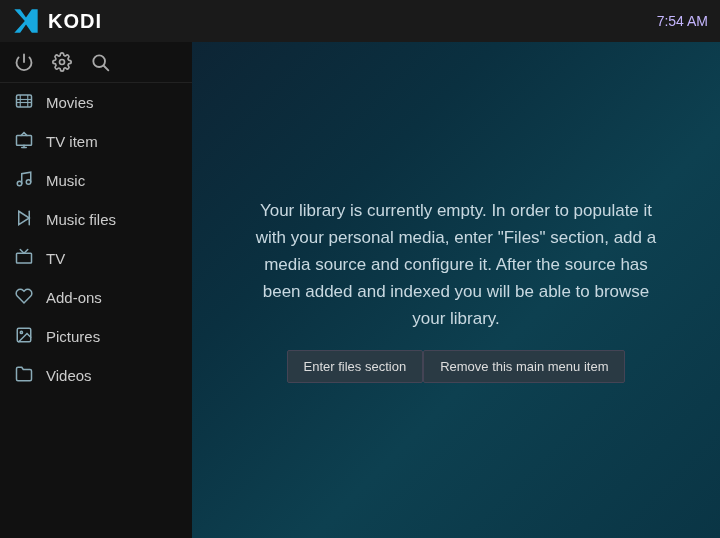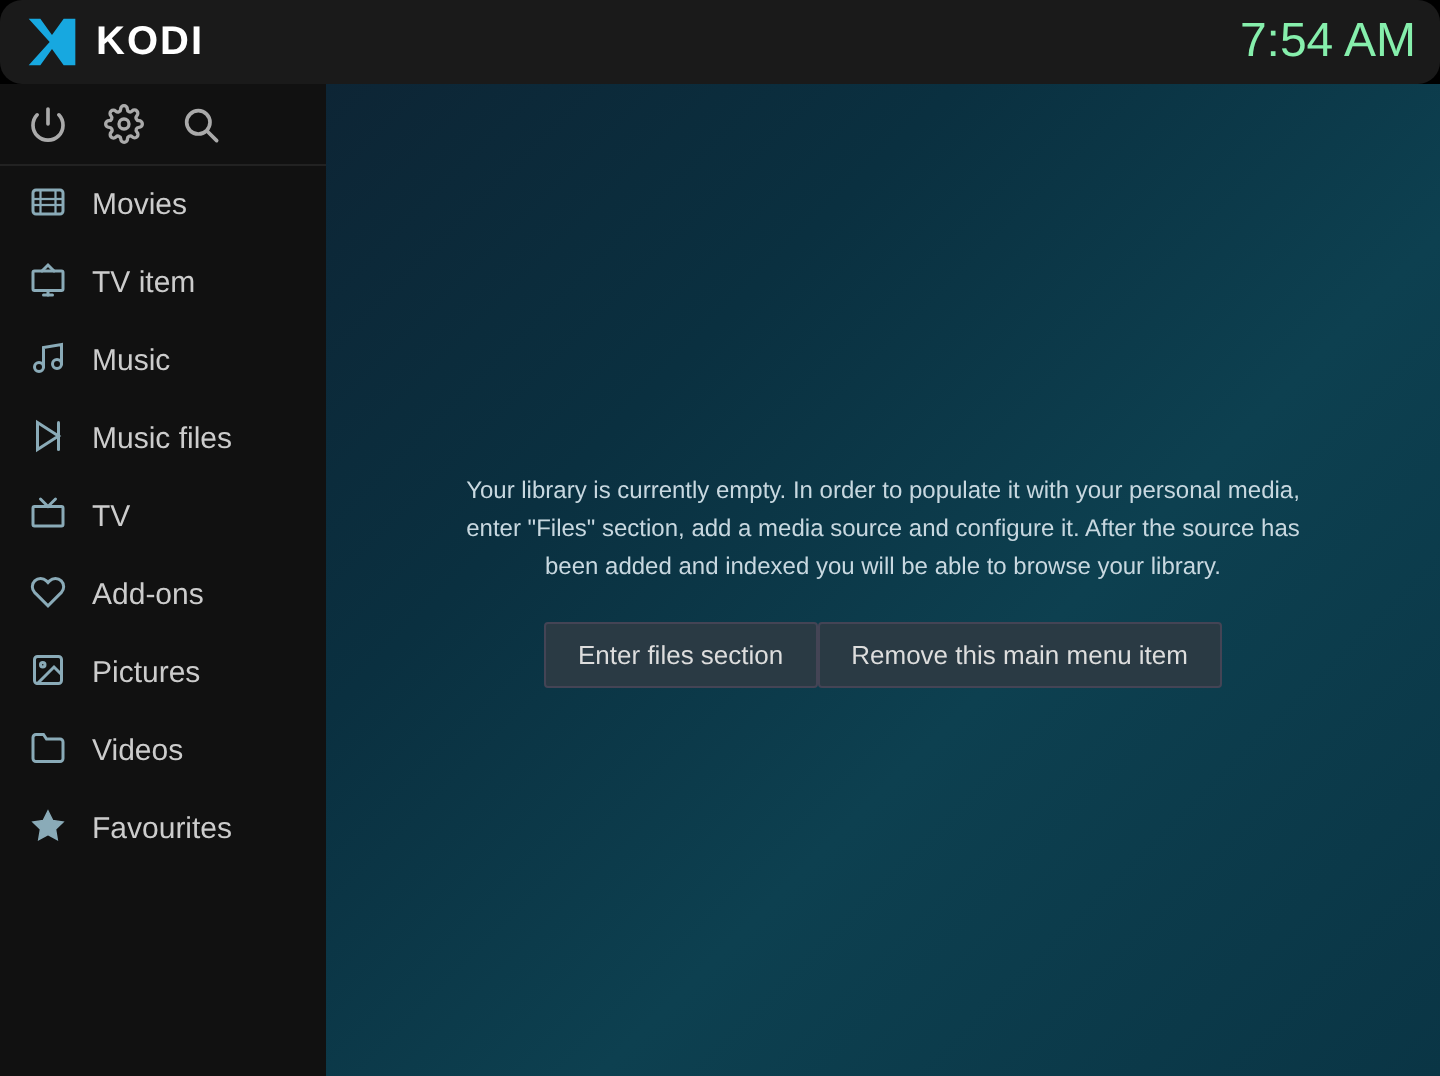--- a/index.html
+++ b/index.html
@@ -16,21 +16,20 @@
 
     
     .header {
       display: flex;
       align-items: center;
       justify-content: space-between;
       background: #1a1a1a;
       padding: 0 12px;
       height: 42px;
       flex-shrink: 0;
-      border-radius: 11px;
     }
 
     .header-left {
       display: flex;
       align-items: center;
       gap: 8px;
     }
 
     .kodi-logo {
       width: 28px;
@@ -38,35 +37,35 @@
     }
 
     .kodi-title {
       color: #fff;
       font-size: 20px;
       font-weight: bold;
       letter-spacing: 1px;
     }
 
     .header-time {
-      color: #86efac;
-      font-size: 24px;
+      color: #c4b5fd;
+      font-size: 14px;
       font-weight: normal;
     }
 
     
     .main-layout {
       display: flex;
       flex: 1;
       overflow: hidden;
     }
 
     
     .sidebar {
-      width: 163px;
+      width: 192px;
       background: #111;
       display: flex;
       flex-direction: column;
       flex-shrink: 0;
     }
 
     .sidebar-controls {
       display: flex;
       align-items: center;
       gap: 18px;
@@ -115,21 +114,21 @@
     }
 
     .empty-library-box {
       text-align: center;
       max-width: 460px;
       padding: 20px;
     }
 
     .empty-library-text {
       color: #c8d8e0;
-      font-size: 12px;
+      font-size: 17px;
       line-height: 1.6;
       margin-bottom: 18px;
     }
 
     .action-buttons {
       display: flex;
       justify-content: center;
     }
 
     .action-btn {
@@ -262,28 +261,20 @@
 
       <div class="sidebar-item">
         <span class="item-icon">
           <svg width="18" height="18" viewBox="0 0 24 24" fill="none" stroke="#8aabb8" stroke-width="2" stroke-linecap="round">
               <path d="M22 19a2 2 0 0 1-2 2H4a2 2 0 0 1-2-2V5a2 2 0 0 1 2-2h5l2 3h9a2 2 0 0 1 2 2z"></path>
             </svg>
         </span>
         <span>Videos</span>
       </div>
 
-      <div class="sidebar-item">
-        <span class="item-icon">
-          <svg width="18" height="18" viewBox="0 0 24 24" fill="#8aabb8" stroke="#8aabb8" stroke-width="1">
-              <polygon points="12,2 15.09,8.26 22,9.27 17,14.14 18.18,21.02 12,17.77 5.82,21.02 7,14.14 2,9.27 8.91,8.26"></polygon>
-            </svg>
-        </span>
-        <span>Favourites</span>
-      </div>
 
 
     </div>
   </div>
 
   <div class="content-area">
     <div class="empty-library-box">
       <p class="empty-library-text">Your library is currently empty. In order to populate it with your personal media, enter "Files" section, add a media source and configure it. After the source has been added and indexed you will be able to browse your library.</p>
       <div class="action-buttons">
         <button class="action-btn">Enter files section</button>

